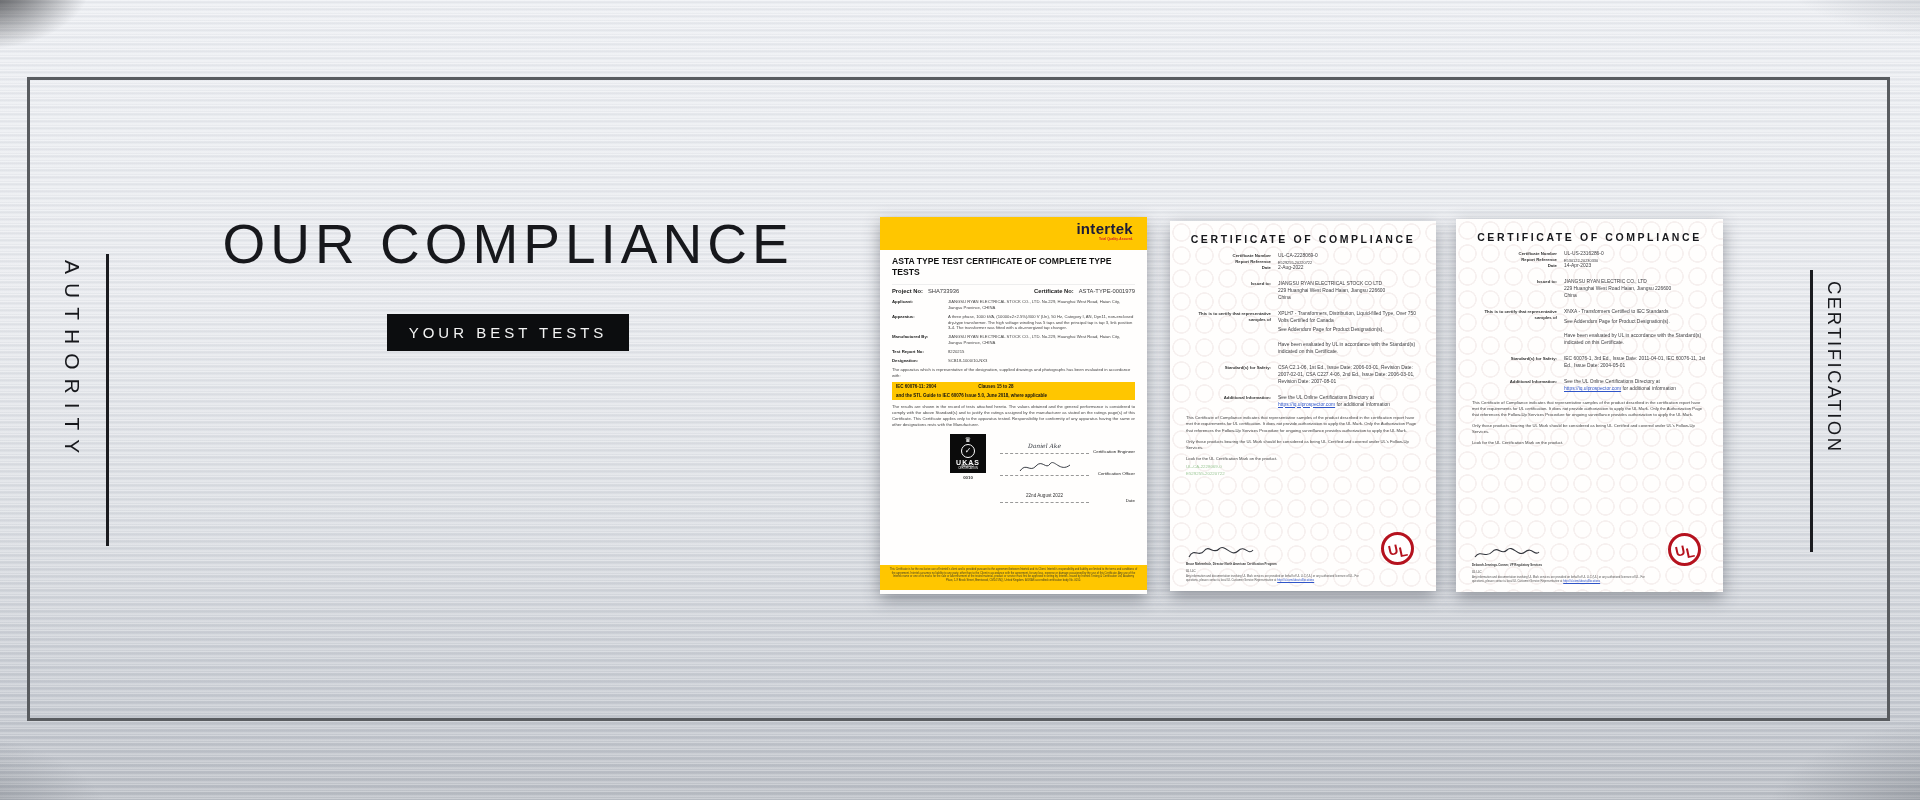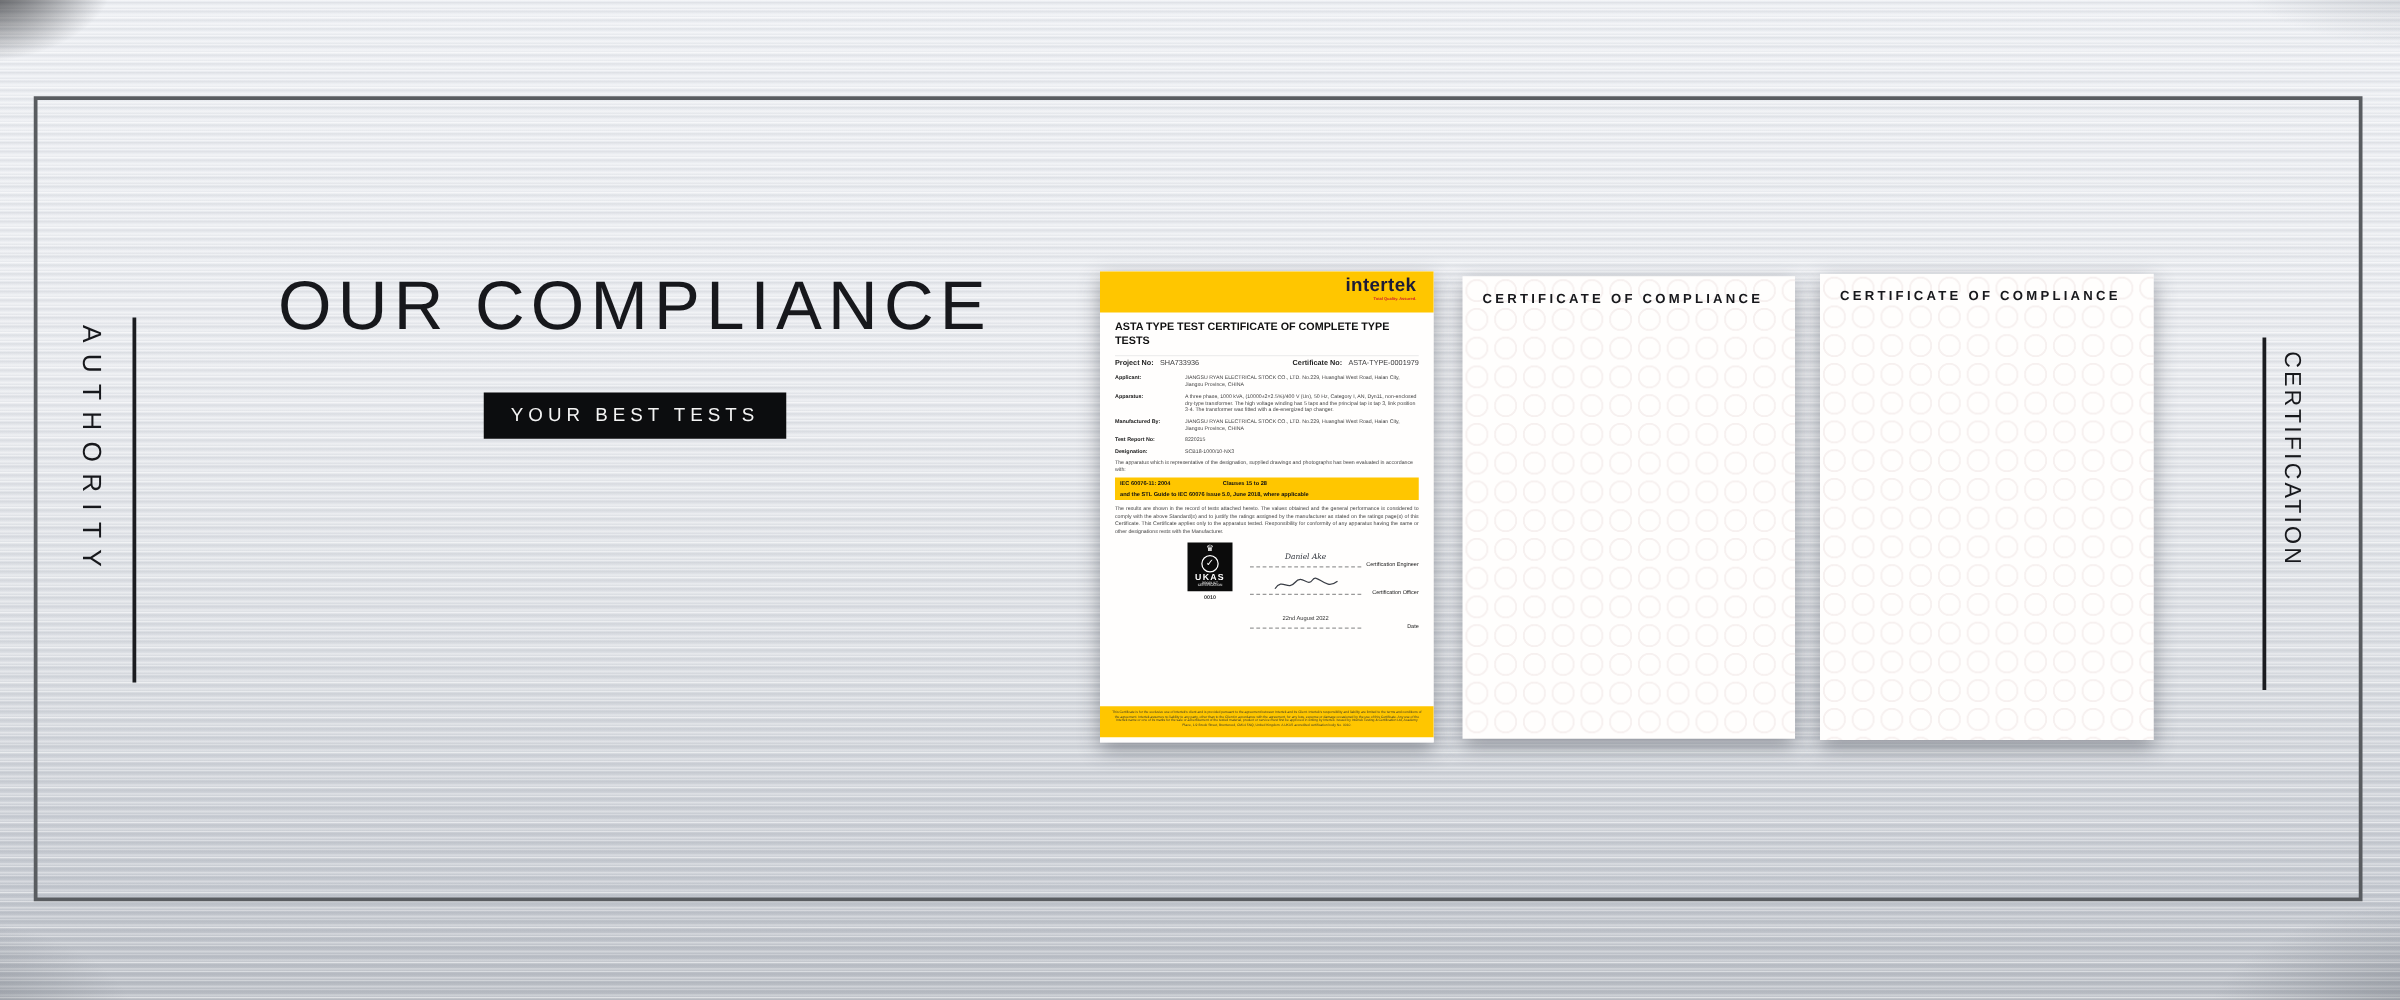--- a/index.html
+++ b/index.html
@@ -69,21 +69,21 @@
   .sig-pad { flex:1; border-bottom:0.6px dashed #999; text-align:center; padding-bottom:1px; }
   .sig-script { font-family:"DejaVu Serif", serif; font-style:italic; font-size:6px; color:#30343c; }
   .sig-date { font-size:4.6px; color:#333; }
   .sig-lbl { width:46px; flex-shrink:0; text-align:right; font-size:4.4px; color:#222; padding-left:4px; }
   .c1-foot { margin-top:auto; background:#ffc600; min-height:25px; padding:3px 9px 3px 9px; font-size:2.7px; line-height:1.35; color:#3c3c28; text-align:center; flex-shrink:0; }
   .c1-foot-gap { height:4px; background:#fffefd; flex-shrink:0; }
   
   .ulcert { padding:8px 0 0 0; }
   .cert2 { left:1170px; top:221px; width:266px; height:370px; }
   .cert3 { left:1456px; top:219px; width:267px; height:373px; }
-  .ul-inner { position:relative; padding:0 16px; height:100%; display:flex; }
+  .ul-inner { position:relative; padding:0 16px; height:100%; display:flex; flex-direction:column; }
   .ul-title { text-align:center; font-size:10.5px; font-weight:bold; letter-spacing:2.6px; color:#17181c; margin:4px 0 8px 0; white-space:nowrap; }
   .ul-row { display:flex; margin-bottom:2px; }
   .ul-lbl { width:92px; flex-shrink:0; text-align:right; font-size:4.3px; font-weight:bold; color:#333; padding-right:7px; line-height:1.4; }
   .ul-val { flex:1; font-size:4.9px; line-height:1.4; color:#3d3d40; }
   .ul-val .small { font-size:3.9px; }
   .ul-gap { height:7px; }
   .ul-link { color:#2f55c9; text-decoration:underline; }
   .ul-para { font-size:4.2px; line-height:1.45; color:#444; margin:5px 0 0 0; }
   .ul-green { font-size:4.4px; line-height:1.5; color:#9fca9b; margin-top:2px; }
   .ul-footer { margin-top:auto; padding-bottom:8px; position:relative; }

